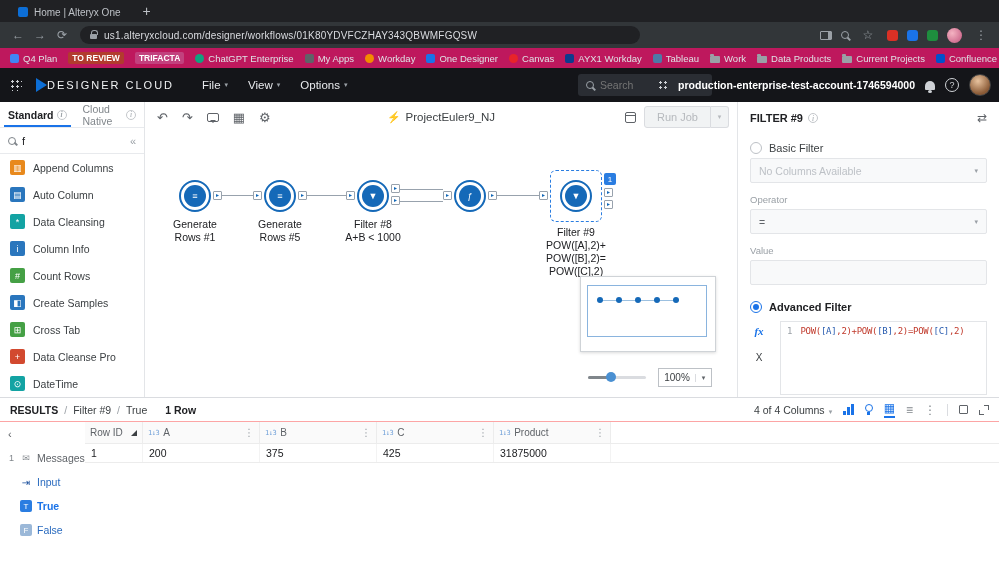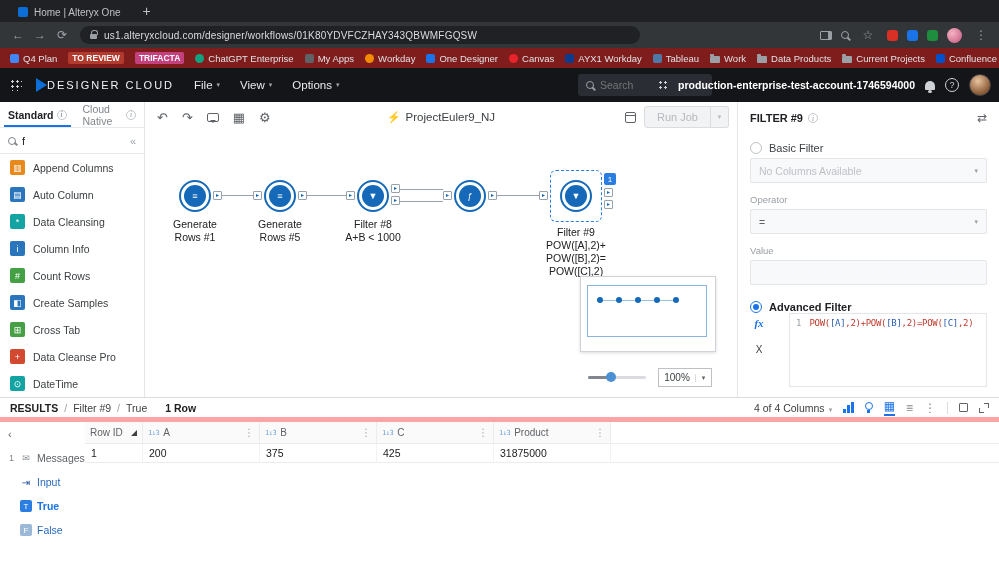--- a/index.html
+++ b/index.html
@@ -19,33 +19,33 @@
 #urlpill{width:560px;height:18px;background:#202124;border-radius:9px;display:flex;align-items:center;gap:7px;padding:0 10px;margin:0 6px}
 .lock{width:7px;height:5px;background:#9aa0a6;border-radius:1px;position:relative;margin-top:3px;flex:none}
 .lock:before{content:"";position:absolute;top:-4px;left:1px;width:5px;height:4px;border:1.5px solid #9aa0a6;border-bottom:none;border-radius:3px 3px 0 0}
 #urltext{color:#dadce0;font-size:10px;letter-spacing:.2px;white-space:nowrap;overflow:hidden}
 .cicons{display:flex;align-items:center;gap:9px;margin-left:auto}
 .panelic{width:12px;height:9px;border:1.5px solid #9aa0a6;border-radius:1px;background:linear-gradient(to right,transparent 7px,#9aa0a6 7px)}
 .mag{width:8px;height:8px;border:1.5px solid #9aa0a6;border-radius:50%;position:relative;flex:none}
 .mag:after{content:"";position:absolute;width:4px;height:1.5px;background:#9aa0a6;transform:rotate(45deg);right:-3px;bottom:-1px}
 .extic{width:11px;height:11px;border-radius:3px}
 #chromeavatar{width:15px;height:15px;border-radius:50%;background:radial-gradient(circle at 35% 35%,#f4b3c2,#c2557e)}
-#bookmarks{position:absolute;top:48px;left:0;width:999px;height:20px;background:#7f1d1d;display:flex;align-items:center;gap:11px;padding:0 10px;overflow:hidden}
+#bookmarks{position:absolute;top:48px;left:0;width:999px;height:20px;background:#be185d;display:flex;align-items:center;gap:11px;padding:0 10px;overflow:hidden}
 .bm{display:flex;align-items:center;gap:4px;color:#dfe1e5;font-size:9.5px;white-space:nowrap}
 .bmic{width:9px;height:9px;border-radius:2px;flex:none}
 .pill{padding:1px 4px;border-radius:2px;color:#fff;font-size:8.5px;font-weight:bold}
 .folder{width:10px;height:7px;background:#9aa0a6;border-radius:1px;position:relative;margin-top:2px}
 .folder:before{content:"";position:absolute;top:-2px;left:0;width:4px;height:2px;background:#9aa0a6;border-radius:1px 1px 0 0}
 
 
 #appheader{position:absolute;top:68px;left:0;width:999px;height:34px;background:#141519;display:flex;align-items:center;color:#fff;padding:0 10px}
 .waffle{width:12px;height:12px;flex:none;background-image:radial-gradient(#cfd2d6 1.1px,transparent 1.3px);background-size:5px 5px}
 #logo{width:0;height:0;border-top:7px solid transparent;border-bottom:7px solid transparent;border-left:11px solid #0c6ed6;margin-left:14px}
 #brand{font-size:11px;letter-spacing:2px;color:#f1f3f4;white-space:nowrap}
-#menus{display:flex;gap:20px;margin-left:20px}
+#menus{display:flex;gap:20px;margin-left:28px}
 .menu{font-size:11.5px;color:#e8eaed;display:flex;align-items:center;gap:4px}
 .chev{font-size:7px;color:#9aa0a6}
 #appsearch{position:absolute;left:578px;top:6px;width:134px;height:22px;background:#2a2d33;border-radius:3px;display:flex;align-items:center;gap:6px;padding:0 8px}
 #appsearch input{background:transparent;border:none;outline:none;color:#bdc1c6;font-size:10.5px;width:90px;font-family:"Liberation Sans",sans-serif}
 #apprightcluster{position:absolute;right:8px;top:0;height:34px;display:flex;align-items:center;gap:10px}
 #account{font-size:10.5px;font-weight:bold;white-space:nowrap}
 .bell{width:10px;height:9px;background:#cfd2d6;border-radius:5px 5px 1px 1px;position:relative}
 .bell:after{content:"";position:absolute;left:3px;bottom:-3px;width:4px;height:3px;background:#cfd2d6;border-radius:50%}
 #helpic{width:14px;height:14px;border:1px solid #cfd2d6;border-radius:50%;font-size:9px;display:flex;align-items:center;justify-content:center;color:#cfd2d6}
 #avatar{width:22px;height:22px;border-radius:50%;background:radial-gradient(circle at 40% 30%,#e8c39e,#8a5a36 70%);border:1px solid #444}
@@ -109,33 +109,33 @@
 .radio{width:12px;height:12px;border:1px solid #bdc1c6;border-radius:50%;flex:none}
 .radio.sel{border-color:#1a73e8;position:relative}
 .radio.sel:after{content:"";position:absolute;left:2px;top:2px;width:6px;height:6px;border-radius:50%;background:#1a73e8}
 .flabel{font-size:9.5px;color:#9aa0a6;margin-top:11px}
 .req{color:#d93025}
 .fselect{margin-top:4px;height:25px;background:#f8f9fa;border:1px solid #e3e5e8;border-radius:2px;display:flex;align-items:center;padding:0 8px;font-size:10.5px;color:#bdc1c6}
 .fselect .val2{color:#5f6368}
 .fselect .chev{margin-left:auto}
 .finput{margin-top:4px;height:25px;background:#f8f9fa;border:1px solid #e3e5e8;border-radius:2px}
 #advrow{margin-top:16px;font-weight:bold;color:#202124}
-#editorwrap{display:flex;gap:21px}
+#editorwrap{display:flex;margin-top:8px;gap:12px}
 #edgutter{width:18px;display:flex;flex-direction:column;align-items:center;gap:15px;padding-top:4px}
 #fxic{color:#1a73e8;font-style:italic;font-family:"Liberation Serif",serif;font-size:11px;font-weight:bold}
 #xic{color:#3c4043;font-size:10px}
 #editor{flex:1;border:1px solid #e3e5e8;height:74px;display:flex;padding:4px 6px;gap:8px;font-family:"DejaVu Sans Mono",monospace;font-size:9px}
 #lineno{color:#9aa0a6}
 #code{white-space:nowrap;letter-spacing:-.3px}
 .tok-fn,.tok-pl{color:#c0392b}
 .tok-col{color:#2a5db0}
 
 
 #results{position:absolute;top:397px;left:0;width:999px;height:183px;background:#fff;border-top:1px solid #dadce0}
-#reshead{height:24px;display:flex;align-items:center;gap:6px;padding:0 10px;border-bottom:5px solid #fca5a5}
+#reshead{height:24px;display:flex;align-items:center;gap:6px;padding:0 10px;border-bottom:1px solid #fca5a5}
 #resbrand,#rowcount{font-weight:bold;font-size:10.5px;color:#202124}
 .crumbsep{color:#9aa0a6;font-size:10.5px}
 .crumb{font-size:10.5px;color:#3c4043}
 #rowcount{margin-left:12px}
 #resright{margin-left:auto;display:flex;align-items:center;gap:11px;color:#5f6368}
 #colsummary{display:flex;align-items:flex-end;gap:4px;font-size:10.5px;color:#3c4043}
 .chartic{display:flex;align-items:flex-end;gap:1.5px;height:11px}
 .chartic i{width:2.5px;background:#1a73e8;display:block}
 .bulb{width:8px;height:8px;border:1.5px solid #1a73e8;border-radius:50%;position:relative;margin-bottom:3px}
 .bulb:after{content:"";position:absolute;left:1.5px;bottom:-4px;width:3px;height:3px;background:#1a73e8}

